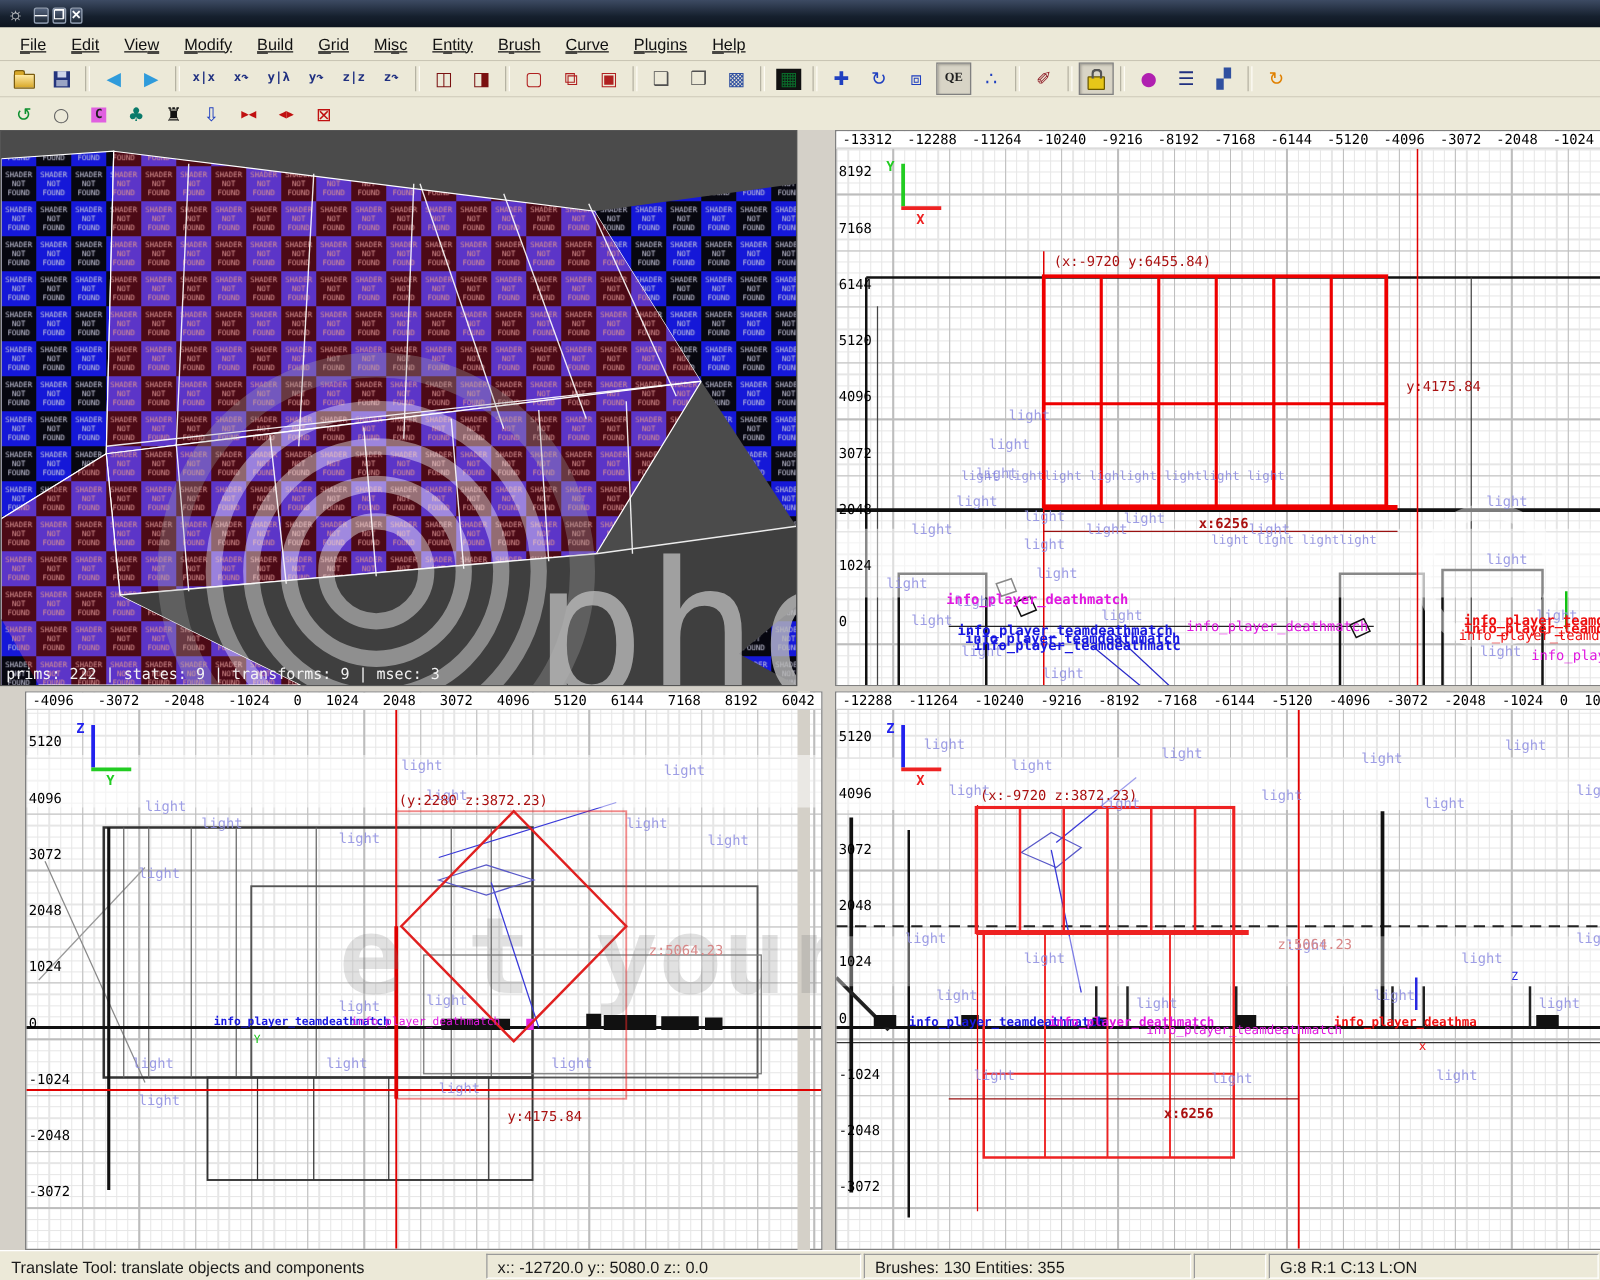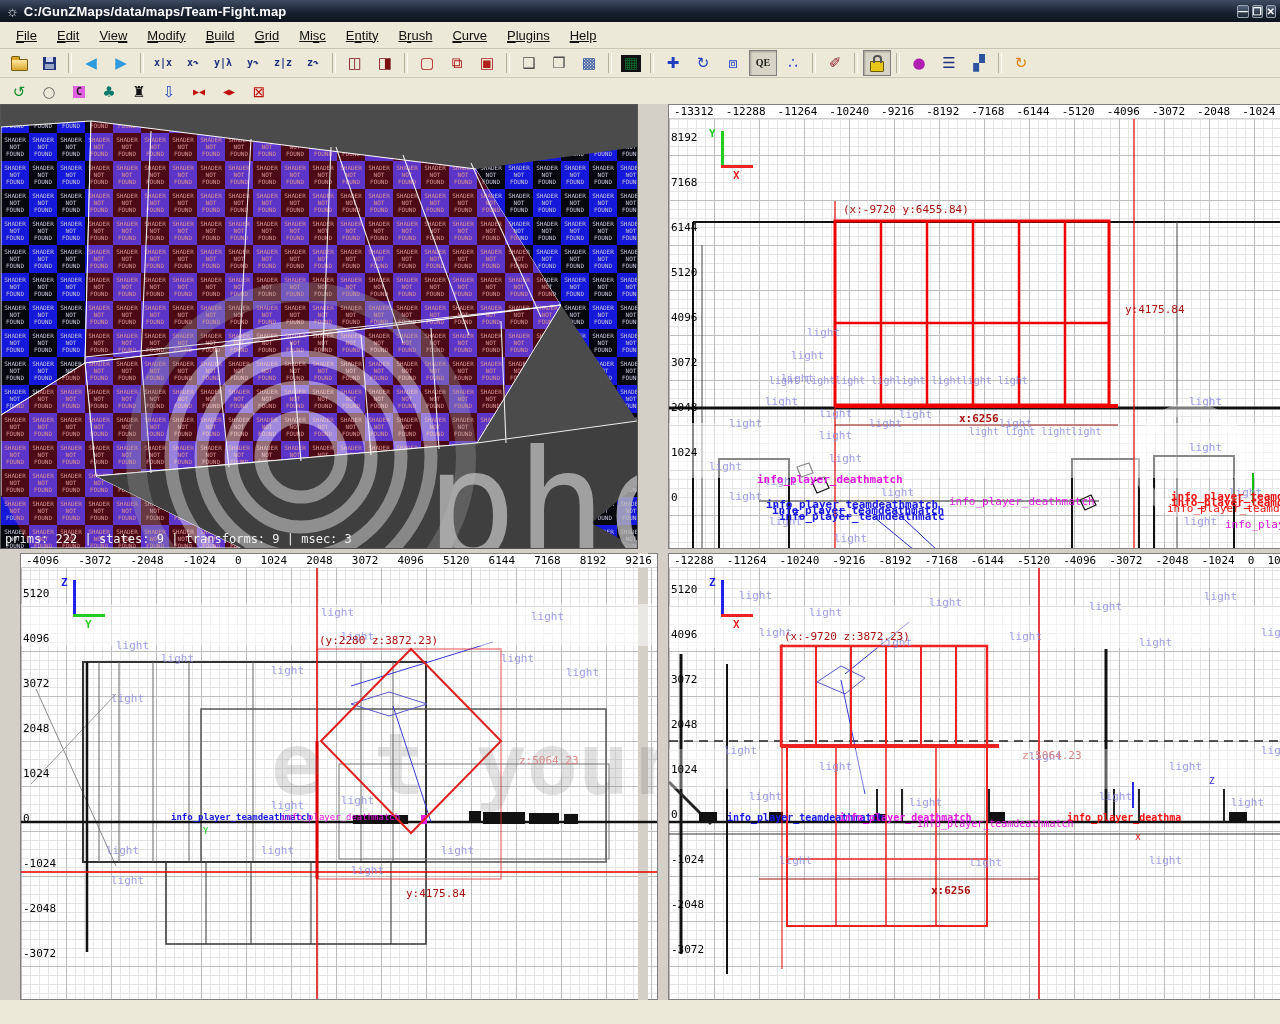--- a/index.html
+++ b/index.html
@@ -73,21 +73,20 @@
   .scell.sunken{border:1px solid;border-color:#9a9a9a #fff #fff #9a9a9a;background:#ece9d8;}
   text{font-family:"DejaVu Sans Mono",monospace;}
 </style>
 </head>
 <body>
 
 <div id="app">
 
   <div id="titlebar">
     <span class="app-icon">☼</span>
-    <span class="title-text">C:/GunZMaps/data/maps/Team-Fight.map</span>
     <span id="winbtns"><span class="winbtn">—</span><span class="winbtn">❐</span><span class="winbtn">✕</span></span>
   </div>
 
   <div id="menubar">
       <span class="menu-item"><u>F</u>ile</span>
       <span class="menu-item"><u>E</u>dit</span>
       <span class="menu-item">Vie<u>w</u></span>
       <span class="menu-item"><u>M</u>odify</span>
       <span class="menu-item"><u>B</u>uild</span>
       <span class="menu-item"><u>G</u>rid</span>
@@ -405,21 +404,21 @@
           <span>-1024</span>
           <span>0</span>
           <span>1024</span>
           <span>2048</span>
           <span>3072</span>
           <span>4096</span>
           <span>5120</span>
           <span>6144</span>
           <span>7168</span>
           <span>8192</span>
-          <span>9216</span>
+          <span>6042</span>
         </div>
         <span class="ltick" style="top: 33px;">5120</span>
         <span class="ltick" style="top: 78px;">4096</span>
         <span class="ltick" style="top: 123px;">3072</span>
         <span class="ltick" style="top: 168px;">2048</span>
         <span class="ltick" style="top: 213px;">1024</span>
         <span class="ltick" style="top: 258px;">0</span>
         <span class="ltick" style="top: 303px;">-1024</span>
         <span class="ltick" style="top: 348px;">-2048</span>
         <span class="ltick" style="top: 393px;">-3072</span>
@@ -592,14 +591,21 @@
           <text x="248" y="273" font-size="10" fill="#e018e0" font-weight="normal">info_player_teamdeathmatch</text>
           <text x="466" y="286" font-size="10" fill="#ee1111" font-weight="normal">x</text>
           <text x="540" y="230" font-size="9" fill="#2828e0" font-weight="normal">Z</text>
         </svg>
       </div>
 
     <div class="vsplit"></div>
     <div class="hsplit" style="top:445px"></div>
   </div>
 
+  <div id="statusbar">
+    <div class="scell" style="flex:0 0 370px">Translate Tool: translate objects and components</div>
+    <div class="scell sunken" style="flex:0 0 282px">x:: -12720.0  y:: 5080.0  z::    0.0</div>
+    <div class="scell sunken" style="flex:0 0 244px">Brushes: 130 Entities: 355</div>
+    <div class="scell sunken" style="flex:0 0 40px"></div>
+    <div class="scell sunken" style="flex:1">G:8  R:1  C:13  L:ON</div>
+  </div>
 
 </div>
 
 </body></html>

